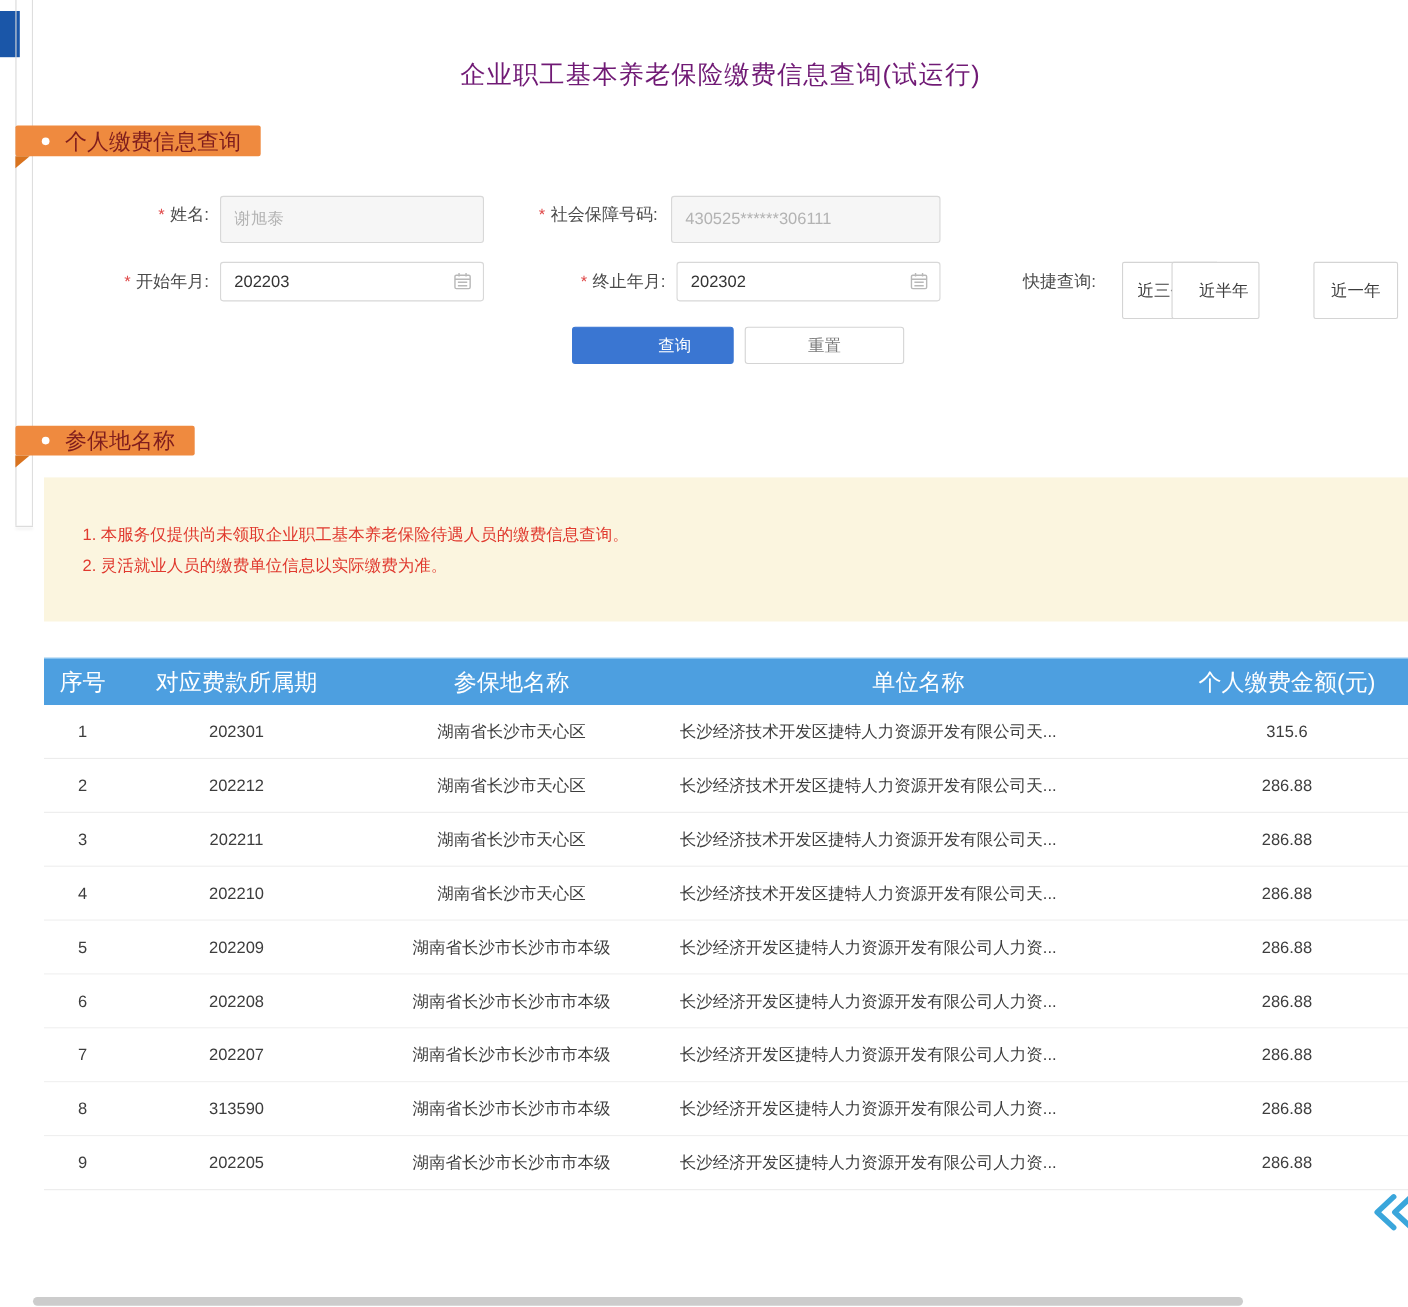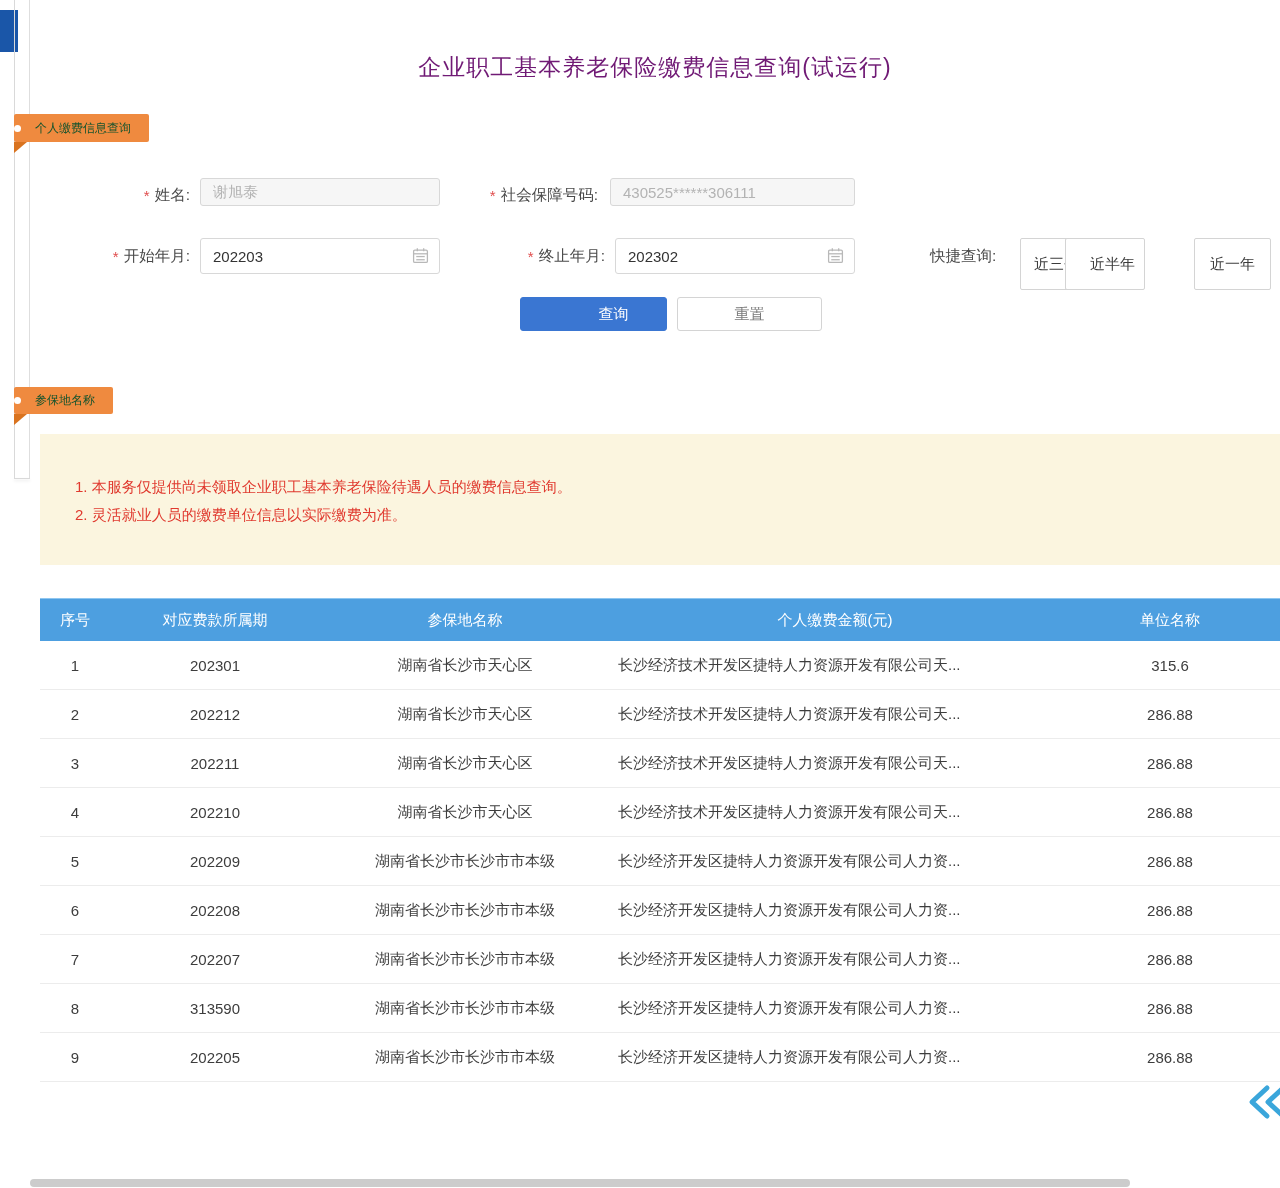--- a/index.html
+++ b/index.html
@@ -9,49 +9,49 @@
   }
   
   .corner-tab{position:absolute;left:0;top:10px;width:18px;height:42px;background:#1a56a8;}
   .vline-a{position:absolute;left:14px;top:0;width:1px;height:478px;background:#d9d9d9;}
   .vline-b{position:absolute;left:29px;top:0;width:1px;height:478px;background:#dedede;}
   .hline-a{position:absolute;left:14px;top:478px;width:16px;height:1px;background:#d9d9d9;box-shadow:0 2px 3px rgba(0,0,0,.12);}
   
   .title{position:absolute;left:30px;top:52px;width:1250px;text-align:center;
     font-size:23px;font-weight:500;color:#701a75;letter-spacing:1px;}
   
-  .ribbon{position:absolute;left:14px;height:28px;background:#ef8a3f;color:#14532d;
-    display:flex;align-items:center;padding:0 18px 0 0;font-size:12px;border-radius:2px;}
+  .ribbon{position:absolute;left:14px;height:28px;background:#ef8a3f;color:#7f1d1d;
+    display:flex;align-items:center;padding:0 18px 0 24px;font-size:20px;border-radius:2px;}
   .ribbon .dot{width:7px;height:7px;border-radius:50%;background:#fff;margin-right:14px;}
   .fold{position:absolute;left:14px;width:0;height:0;border-top:11px solid #d9731f;border-right:13px solid transparent;}
   
   .flabel{position:absolute;height:34px;display:flex;align-items:center;justify-content:flex-end;
     font-size:15.5px;color:#4a4a4a;}
   .star{color:#e04c4c;margin-right:5px;font-size:15px;}
-  .tinput{position:absolute;height:28px;border:1px solid #d8d8d8;border-radius:3px;background:#fff;
+  .tinput{position:absolute;height:43px;border:1px solid #d8d8d8;border-radius:3px;background:#fff;
     font-size:15px;color:#333;padding:0 30px 0 12px;box-sizing:border-box;
     font-family:"Liberation Sans","DejaVu Sans",sans-serif;width:240px;}
   .tinput:disabled{background:#f6f6f6;color:#b3b3b3;padding-right:12px;}
   .cal{position:absolute;top:9px;cursor:pointer;}
   .quick-label{position:absolute;height:36px;display:flex;align-items:center;font-size:15.5px;color:#4a4a4a;}
   .qbtn{position:absolute;height:52px;background:#fff;border:1px solid #d4d4d4;border-radius:2px;
     font-size:15px;color:#3c3c3c;display:flex;align-items:center;justify-content:center;cursor:pointer;box-sizing:border-box;}
   .btn{position:absolute;height:34px;border-radius:3px;font-size:15px;display:flex;align-items:center;
     justify-content:center;cursor:pointer;box-sizing:border-box;}
   .btn-primary{background:#3a76d2;color:#fff;border:1px solid #3a76d2;}
   .btn-plain{background:#fff;color:#7a7a7a;border:1px solid #d4d4d4;}
   
   .notice{position:absolute;left:40px;top:434px;width:1240px;height:131px;background:#fbf5df;box-sizing:border-box;
     padding:40px 0 0 35px;}
   .notice p{margin:0 0 3px 0;font-size:15px;line-height:25px;color:#e0392e;}
   
   .table{position:absolute;left:40px;top:598px;width:1240px;}
   .thead{display:grid;grid-template-columns:70px 210px 290px 450px 1fr;height:42px;background:#4d9fe0;
     border-top:1px solid #8ec6f0;}
-  .thead .hc{display:flex;align-items:center;justify-content:center;color:#fff;font-size:15px;}
+  .thead .hc{display:flex;align-items:center;justify-content:center;color:#fff;font-size:21px;}
   .trow{display:grid;grid-template-columns:70px 210px 290px 450px 1fr;height:48px;border-bottom:1px solid #ececec;background:#fff;}
   .trow .c{display:flex;align-items:center;justify-content:center;font-size:15px;color:#3d3d3d;}
   .trow .c-company{justify-content:flex-start;padding-left:8px;color:#3d3d3d;}
   
   .hscroll{position:absolute;left:30px;top:1179px;width:1100px;height:8px;background:#cccccc;border-radius:4px;cursor:pointer;}
   .collapse{position:absolute;left:1246px;top:1082px;width:40px;height:40px;cursor:pointer;}
 </style>
 </head>
 <body>
 
@@ -131,22 +131,22 @@
   <div class="notice">
     <p>1. 本服务仅提供尚未领取企业职工基本养老保险待遇人员的缴费信息查询。</p>
     <p>2. 灵活就业人员的缴费单位信息以实际缴费为准。</p>
   </div>
 
   <div class="table">
     <div class="thead">
       <div class="hc">序号</div>
       <div class="hc">对应费款所属期</div>
       <div class="hc">参保地名称</div>
+      <div class="hc">单位名称</div>
       <div class="hc">个人缴费金额(元)</div>
-      <div class="hc">单位名称</div>
     </div>
 
     <div class="trow">
       <div class="c">1</div>
       <div class="c">202301</div>
       <div class="c">湖南省长沙市天心区</div>
       <div class="c c-company">长沙经济技术开发区捷特人力资源开发有限公司天...</div>
       <div class="c">315.6</div>
     </div>
     <div class="trow">

